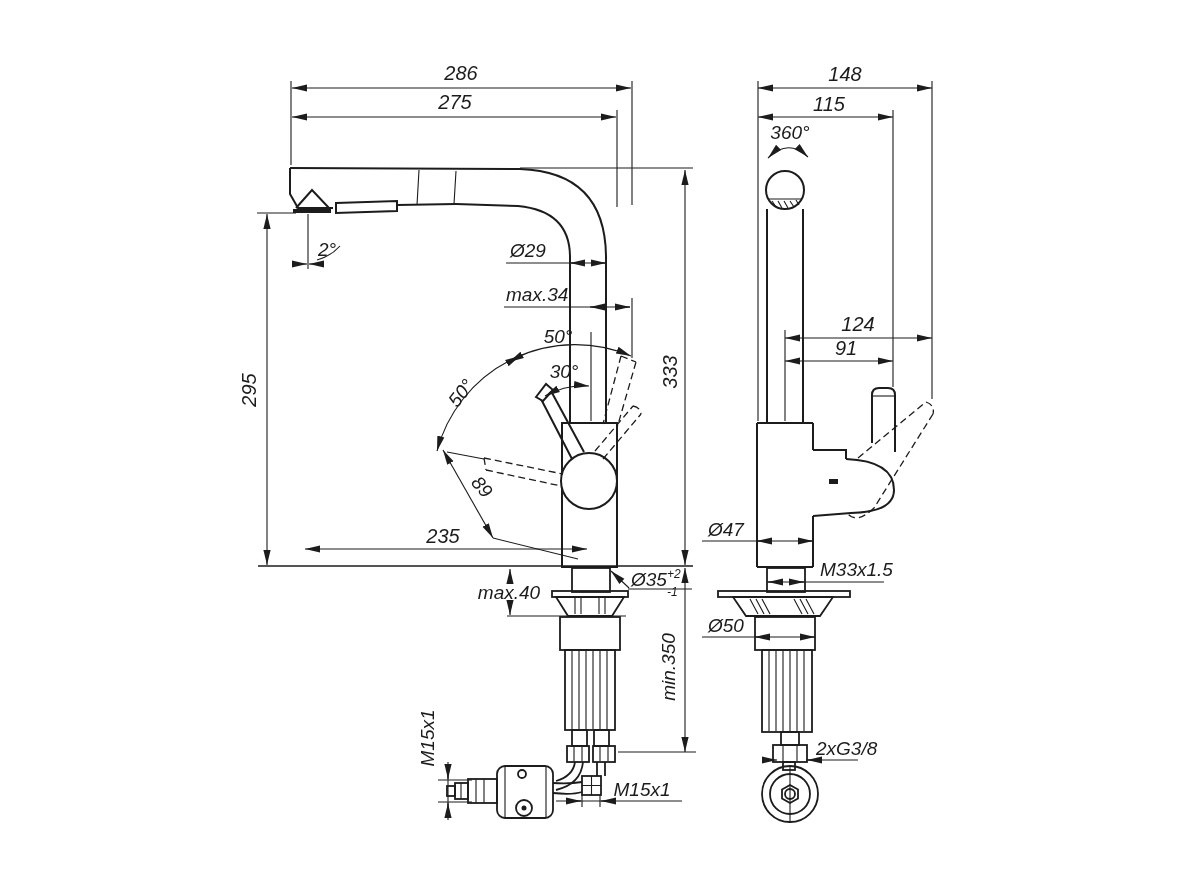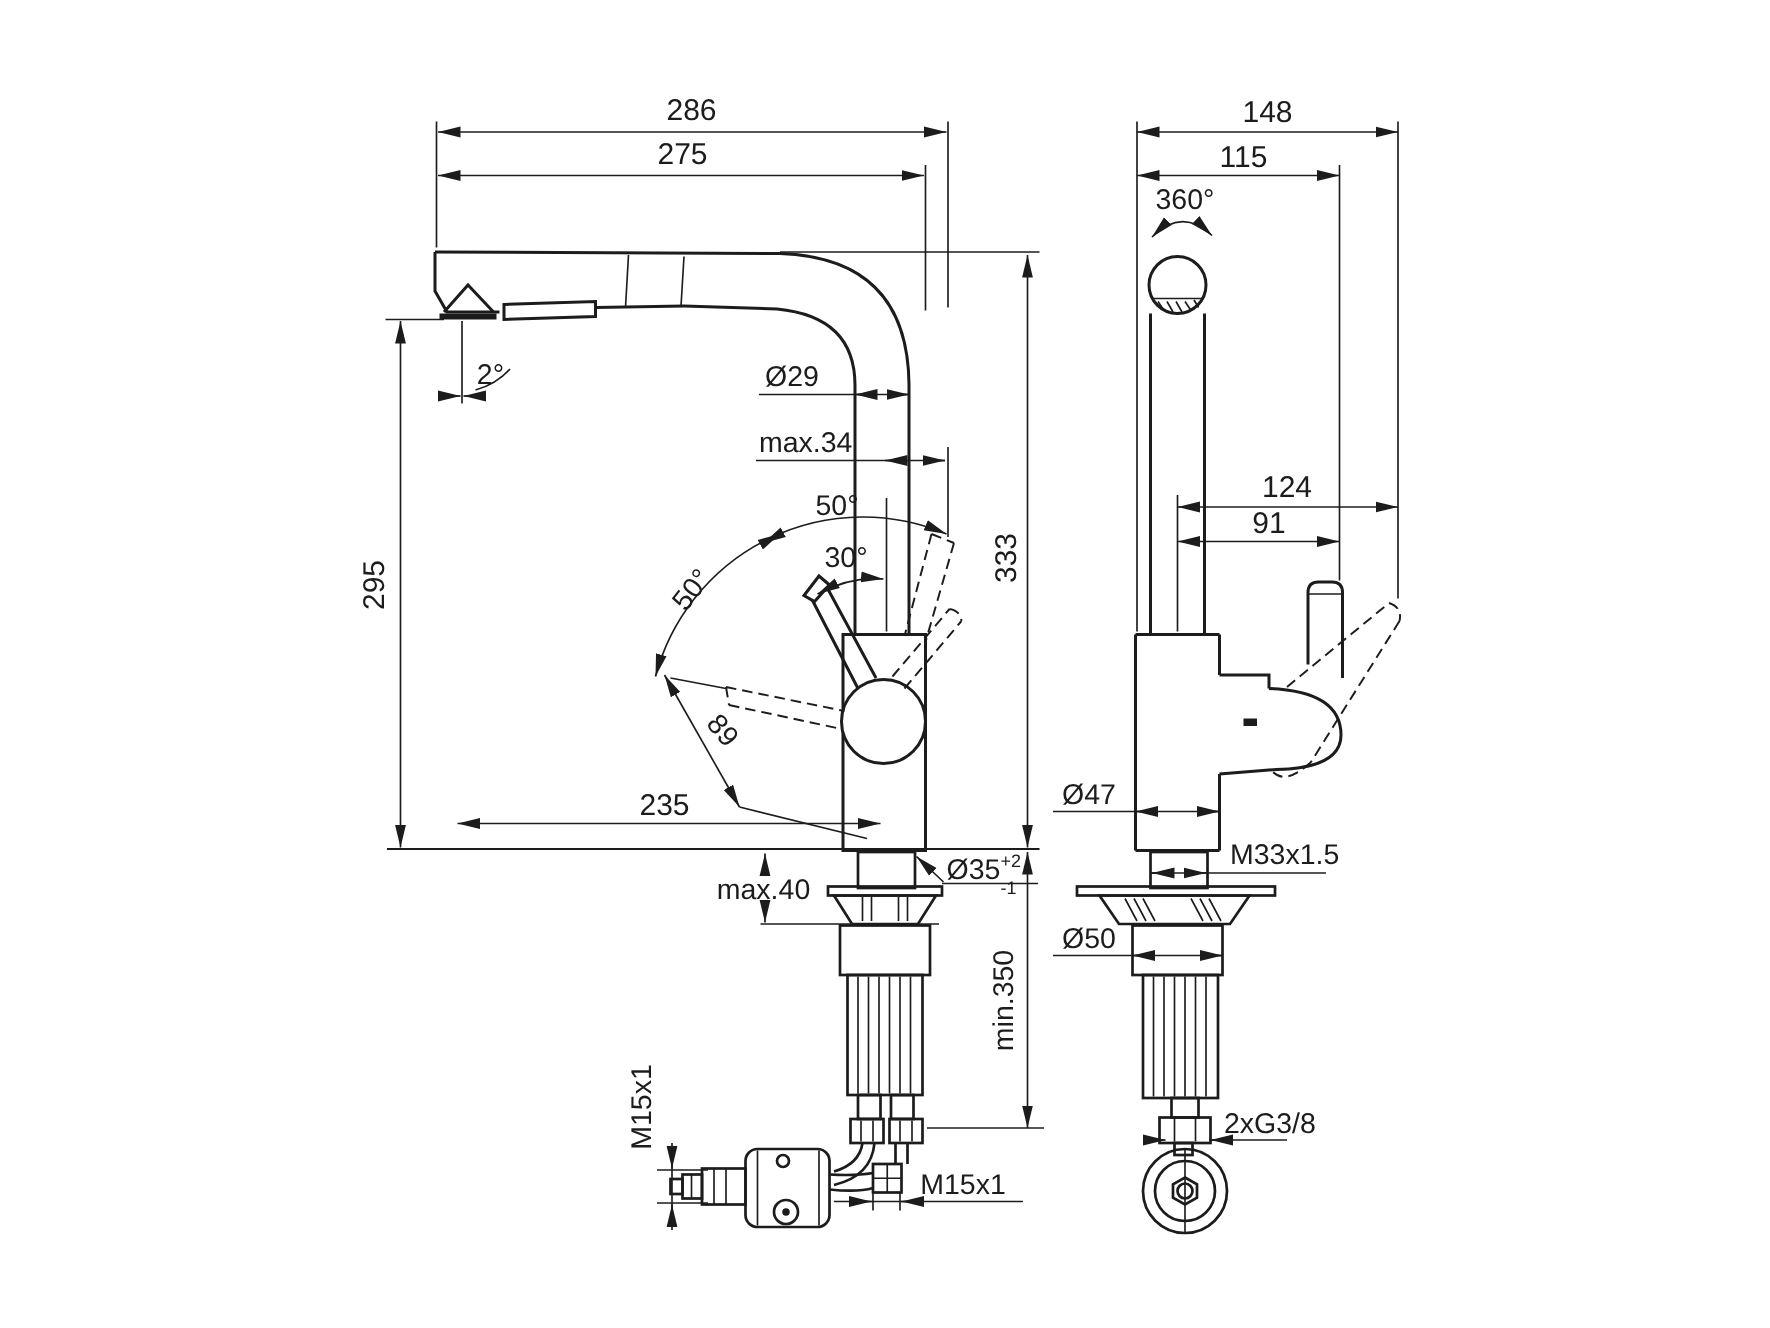--- a/index.html
+++ b/index.html
@@ -1,17 +1,17 @@
 <!DOCTYPE html>
 <html><head>
 <meta charset="utf-8">
 <style>
   html,body{margin:0;padding:0;background:#ffffff;}
   .canvas{position:relative;width:1180px;height:885px;background:#ffffff;overflow:hidden;
-          font-family:"Liberation Sans", sans-serif;}
+          font-family:"Liberation Sans", sans-serif;font-style:italic;}
   svg{position:absolute;left:0;top:0;}
   .obj{stroke:#1c1c1c;stroke-width:2;fill:none;}
   .obj2{stroke:#1c1c1c;stroke-width:1.8;fill:none;}
   .thin{stroke:#1c1c1c;stroke-width:1.1;fill:none;}
   .med{stroke:#1c1c1c;stroke-width:1.4;fill:none;}
   .dash{stroke:#1c1c1c;stroke-width:1.3;fill:none;stroke-dasharray:7 4;}
   .wfill{fill:#ffffff;}
   text{fill:#1c1c1c;font-family:"Liberation Sans", sans-serif;font-size:19px;}
   .big{font-size:20px;}
   .tol{font-size:12px;}

